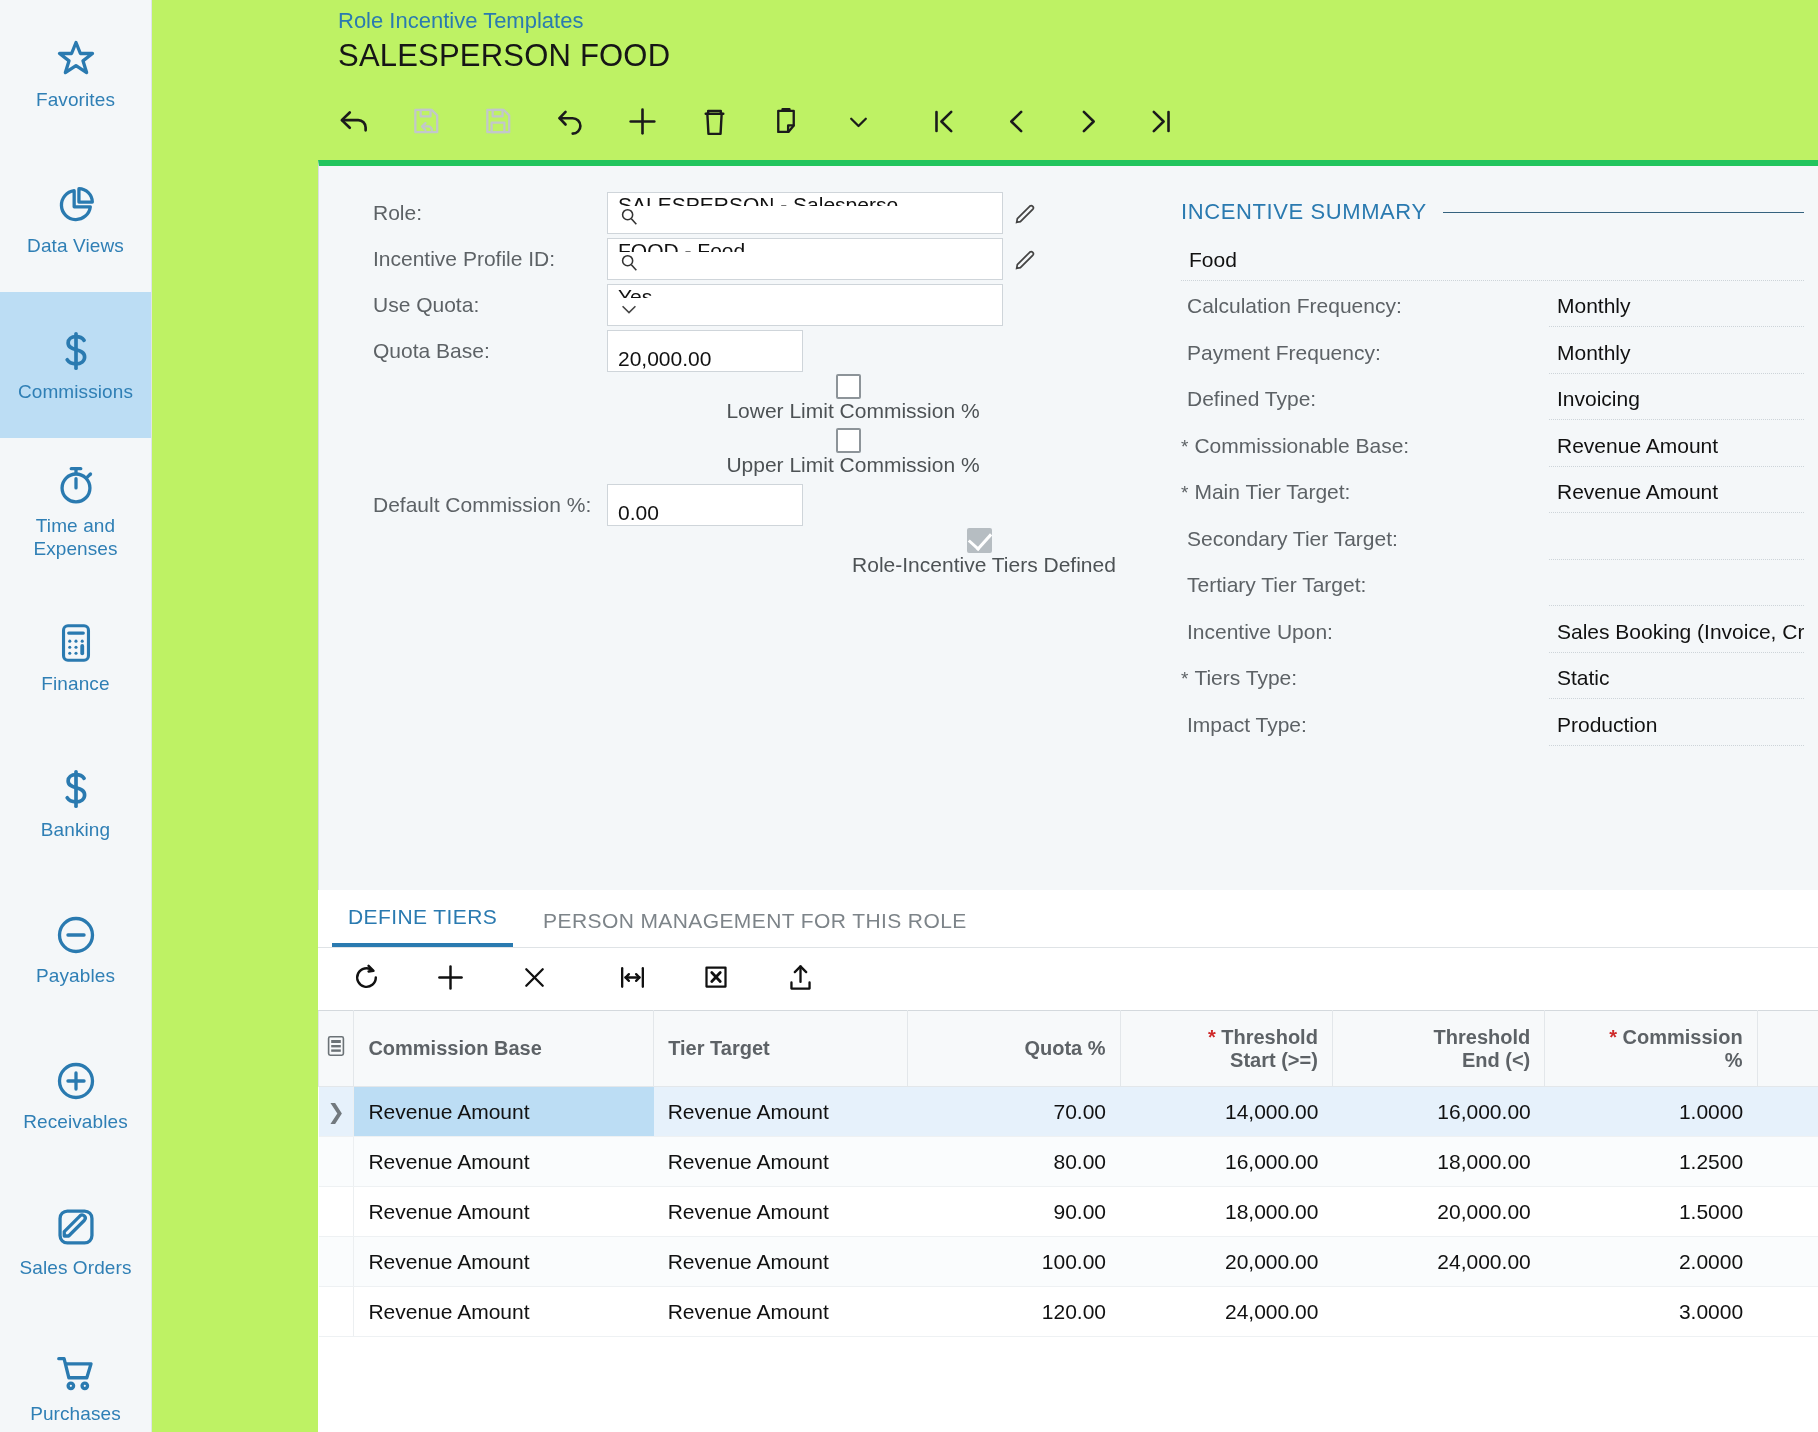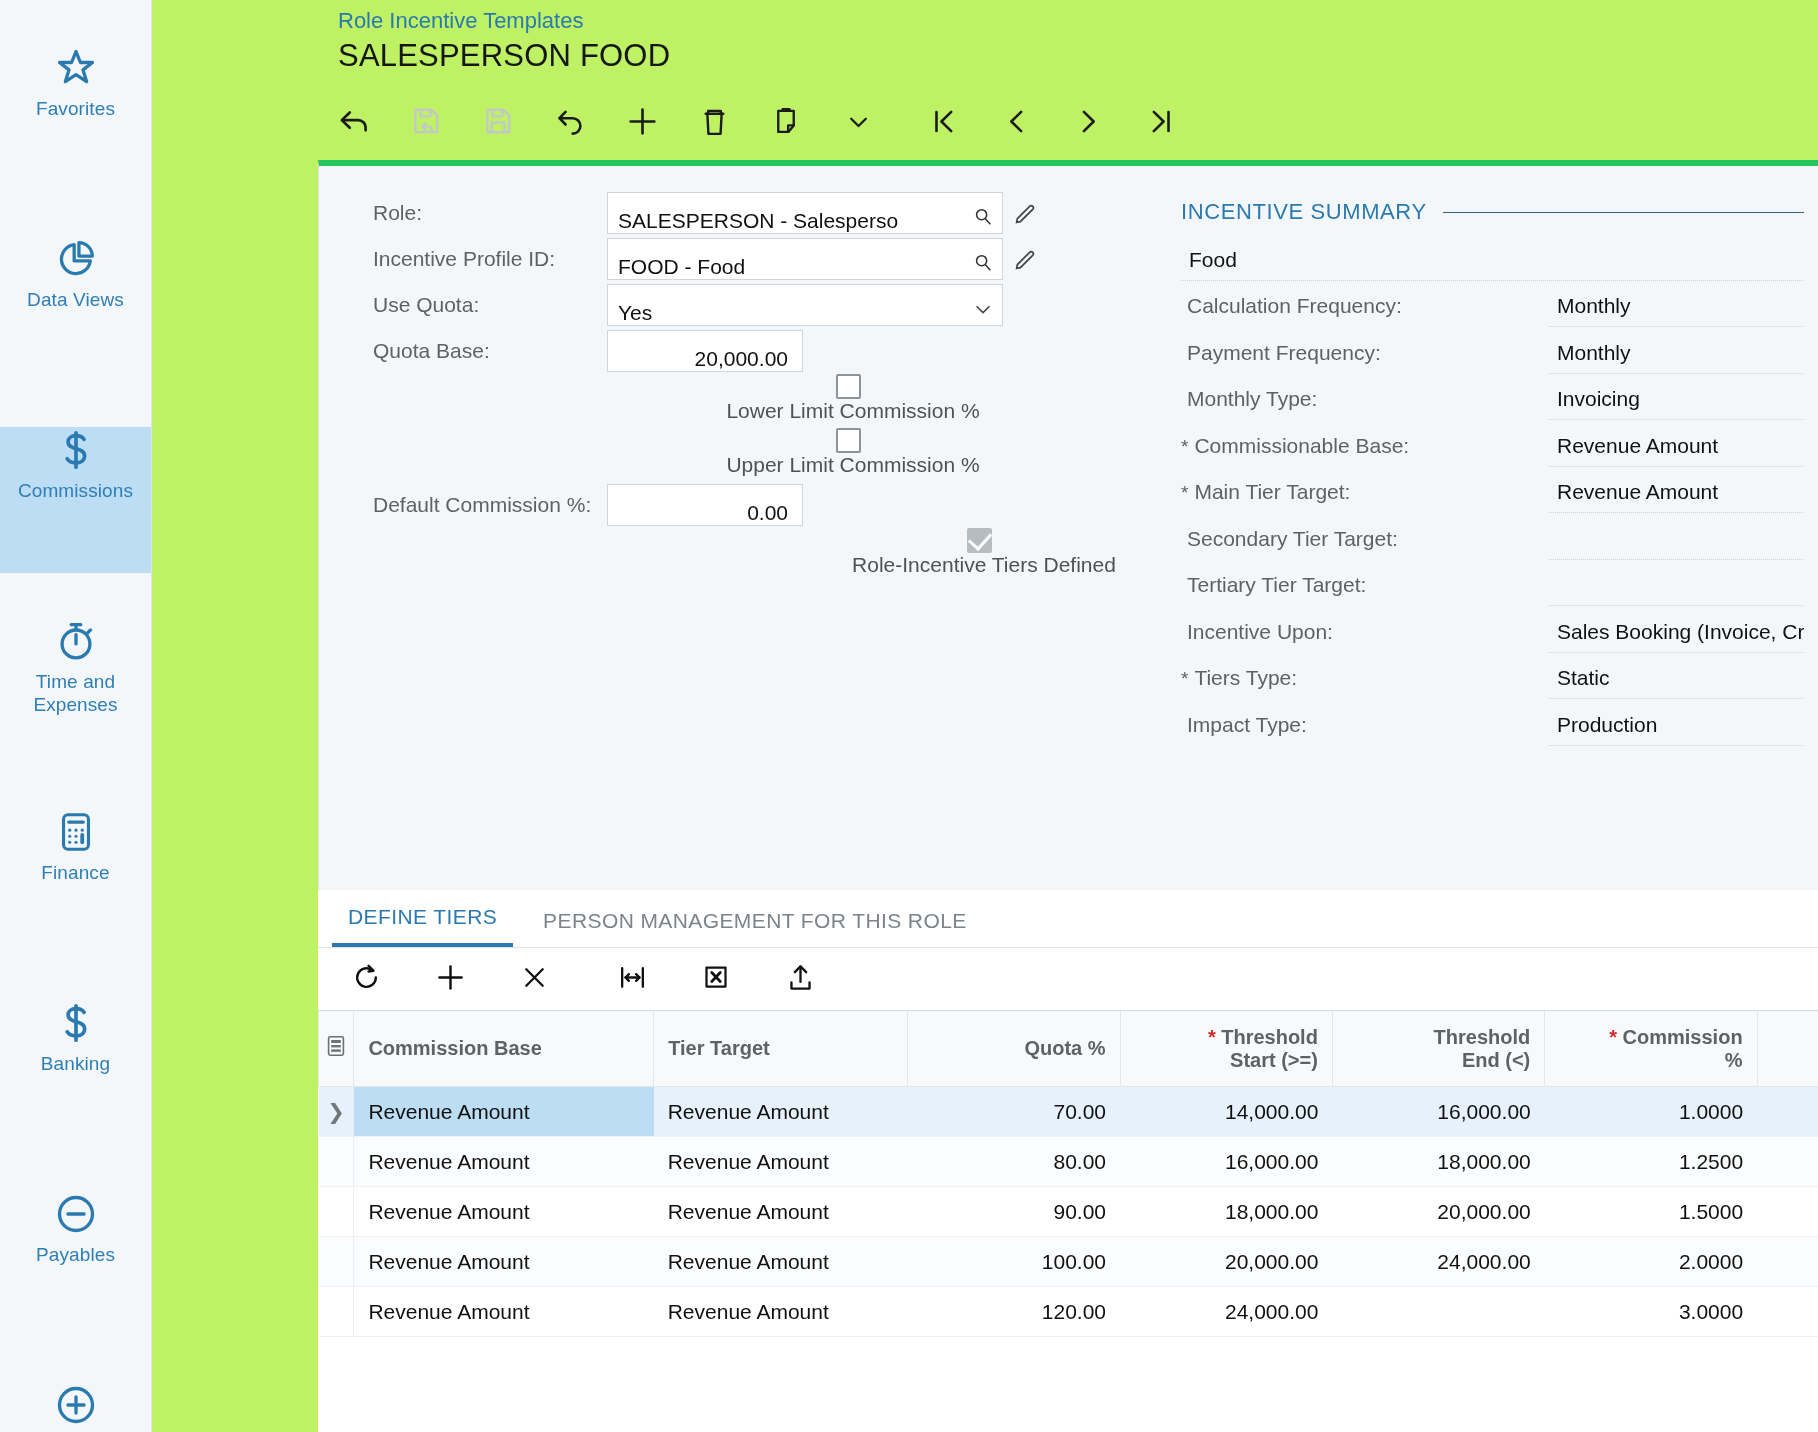--- a/index.html
+++ b/index.html
@@ -16,26 +16,25 @@
   .sidebar {
     width: 152px; min-width: 152px; height: 1432px;
     background: #f4f7f9;
     border-right: 1px solid #dfe4e8;
     display: flex; flex-direction: column;
     overflow: hidden;
   }
   .side-item {
     height: 146px; min-height: 146px;
     display: flex; flex-direction: column;
-    align-items: center; justify-content: flex-start;
+    align-items: center; justify-content: center;
     gap: 6px;
     color: #2a7ab0;
     cursor: pointer;
     user-select: none;
-    margin-top: 45px;
   }
   .side-item.active { background: #bcddf4; }
   .side-item .ico { width: 46px; height: 46px; display:flex; align-items:center; justify-content:center; }
   .side-item .ico svg { display:block; }
   .side-label {
     font-size: 19px; line-height: 23px; text-align: center;
     color: #2f7fb5; letter-spacing: .1px;
   }
 
   
@@ -72,23 +71,24 @@
   }
   .form-left { position: absolute; left: 26px; top: 24px; width: 790px; }
   .frow { display: flex; align-items: center; height: 46px; }
   .flabel {
     width: 262px; text-align: left; padding-left: 28px;
     font-size: 21px; color: #5d6266;
   }
   .fctl { display: flex; align-items: center; }
   .inp {
     height: 42px; background: #fff; border: 1px solid #cfd5da;
-    display: flex; align-items: flex-end;
+    display: flex; align-items: flex-start;
     font-size: 21px; color: #111;
     padding: 0 8px 0 10px;
+    flex-direction: column;
   }
   .inp.w-lookup { width: 396px; justify-content: space-between; }
   .inp.w-select { width: 396px; justify-content: space-between; }
   .inp.w-num { width: 196px; justify-content: flex-end; padding-right: 14px; }
   .inp .txt { overflow: hidden; white-space: nowrap; }
   .pencil { width: 46px; display: flex; align-items: center; justify-content: center; cursor: pointer; }
 
   .cbrow { display: flex; align-items: center; height: 54px; padding-left: 226px; flex-direction: column; }
   .cbrow.indent2 { padding-left: 488px; }
   .cbox {
@@ -475,21 +475,21 @@
             <div class="srow">
               <div class="slabel">
                 <span class="req" style="visibility: hidden;"></span>
                 <span>Payment Frequency:</span>
               </div>
               <div class="svalue">Monthly</div>
             </div>
             <div class="srow">
               <div class="slabel">
                 <span class="req" style="visibility: hidden;"></span>
-                <span>Monthly Type:</span>
+                <span>Defined Type:</span>
               </div>
               <div class="svalue">Invoicing</div>
             </div>
             <div class="srow">
               <div class="slabel">
                 <span class="req" style="visibility: visible;">*</span>
                 <span>Commissionable Base:</span>
               </div>
               <div class="svalue">Revenue Amount</div>
             </div>

